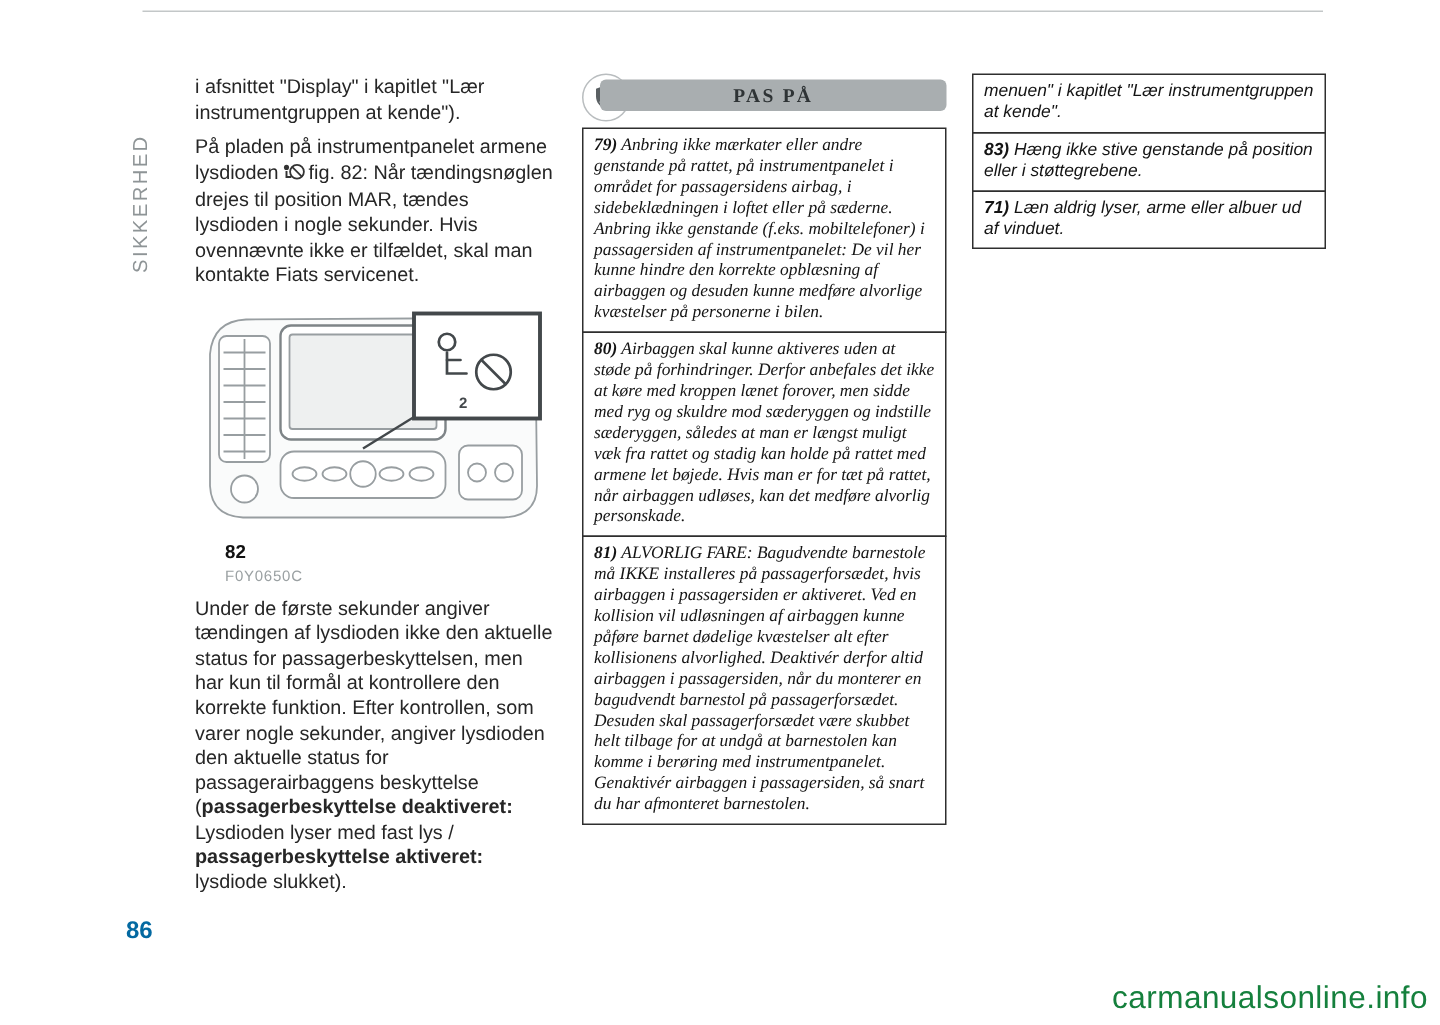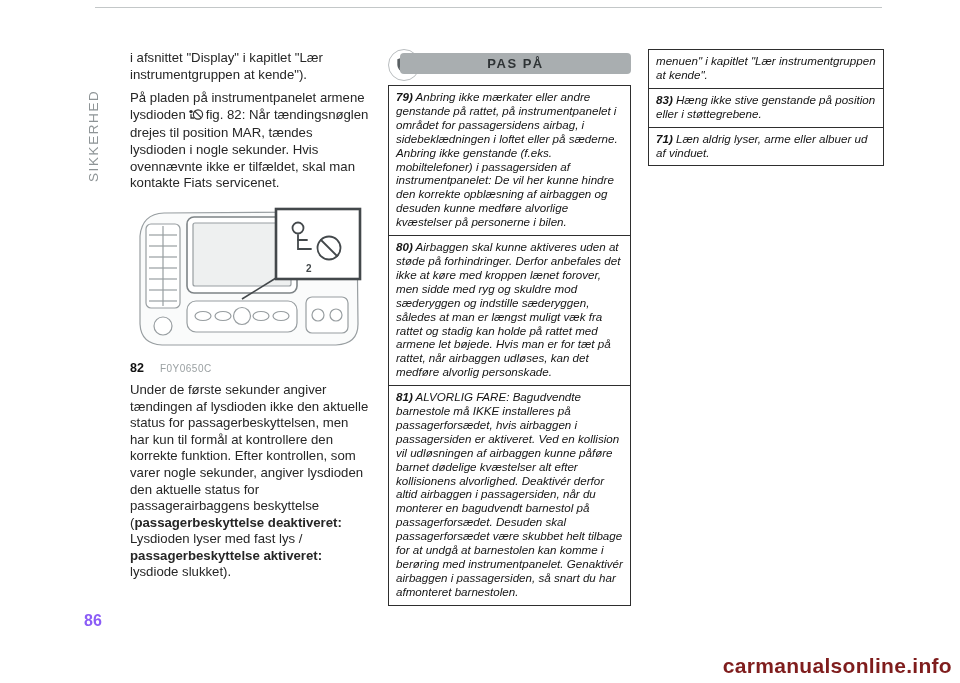--- a/index.html
+++ b/index.html
@@ -6,34 +6,34 @@
   .page{
     position:relative;width:960px;height:683px;background:#ffffff;
     font-family:"Liberation Sans", sans-serif;color:#222;overflow:hidden;
   }
   .top-rule{position:absolute;left:95px;top:7px;width:787px;height:1px;background:#c3c7c8;}
   .sidebar-label{
     position:absolute;left:86px;top:52px;height:130px;
     writing-mode:vertical-rl;transform:rotate(180deg);
     font-size:13.5px;letter-spacing:1.6px;color:#8e9496;font-weight:400;
   }
-  .page-number{position:absolute;left:84px;top:612px;font-size:16px;font-weight:bold;color:#8b5cf6;}
-  .watermark{position:absolute;right:8px;bottom:5px;font-size:21px;color:#7f1d1d;letter-spacing:.3px;font-weight:bold;}
+  .page-number{position:absolute;left:84px;top:612px;font-size:16px;font-weight:bold;color:#0369a1;}
+  .watermark{position:absolute;right:8px;bottom:5px;font-size:21px;color:#15803d;letter-spacing:.3px;}
 
   
   .col1{position:absolute;left:130px;top:50px;width:239px;font-size:13.2px;line-height:16.6px;color:#262626;}
   .col1 p{margin:0 0 7px 0;}
   .ind-icon{display:inline-block;vertical-align:-2px;margin:0 2px;}
   .figure{margin:10px 0 4px 0;}
-  .fig-caption{display:flex;align-items:baseline;gap:16px;margin-top:2px;}
+  .fig-caption{display:flex;align-items:baseline;margin-top:2px;flex-direction:column;}
   .fig-num{font-weight:bold;font-size:12.5px;color:#111;}
-  .fig-code{font-size:10px;color:#9aa0a2;letter-spacing:.5px;}
+  .fig-code{font-size:10px;color:#9aa0a2;letter-spacing:.5px;margin-left:20px;}
 
   
-  .col2{position:absolute;left:388px;top:50px;width:243px;}
+  .col2{position:absolute;left:388px;top:50px;width:243px;font-family:Liberation Serif, serif;}
   .col3{position:absolute;left:648px;top:50px;width:236px;}
   .warn-header{position:relative;height:28px;margin-bottom:8px;}
   .warn-bar{
     position:absolute;left:12px;right:0;top:3px;height:21px;background:#a9aeb0;
     border-radius:4px;display:flex;align-items:center;justify-content:center;
   }
   .warn-title{font-weight:bold;font-size:13px;letter-spacing:1.5px;color:#2e3335;}
   .warn-badge{
     position:absolute;left:0;top:-1px;width:30px;height:30px;border-radius:50%;
     background:#ffffff;border:1px solid #b9bdbf;display:flex;align-items:center;justify-content:center;

